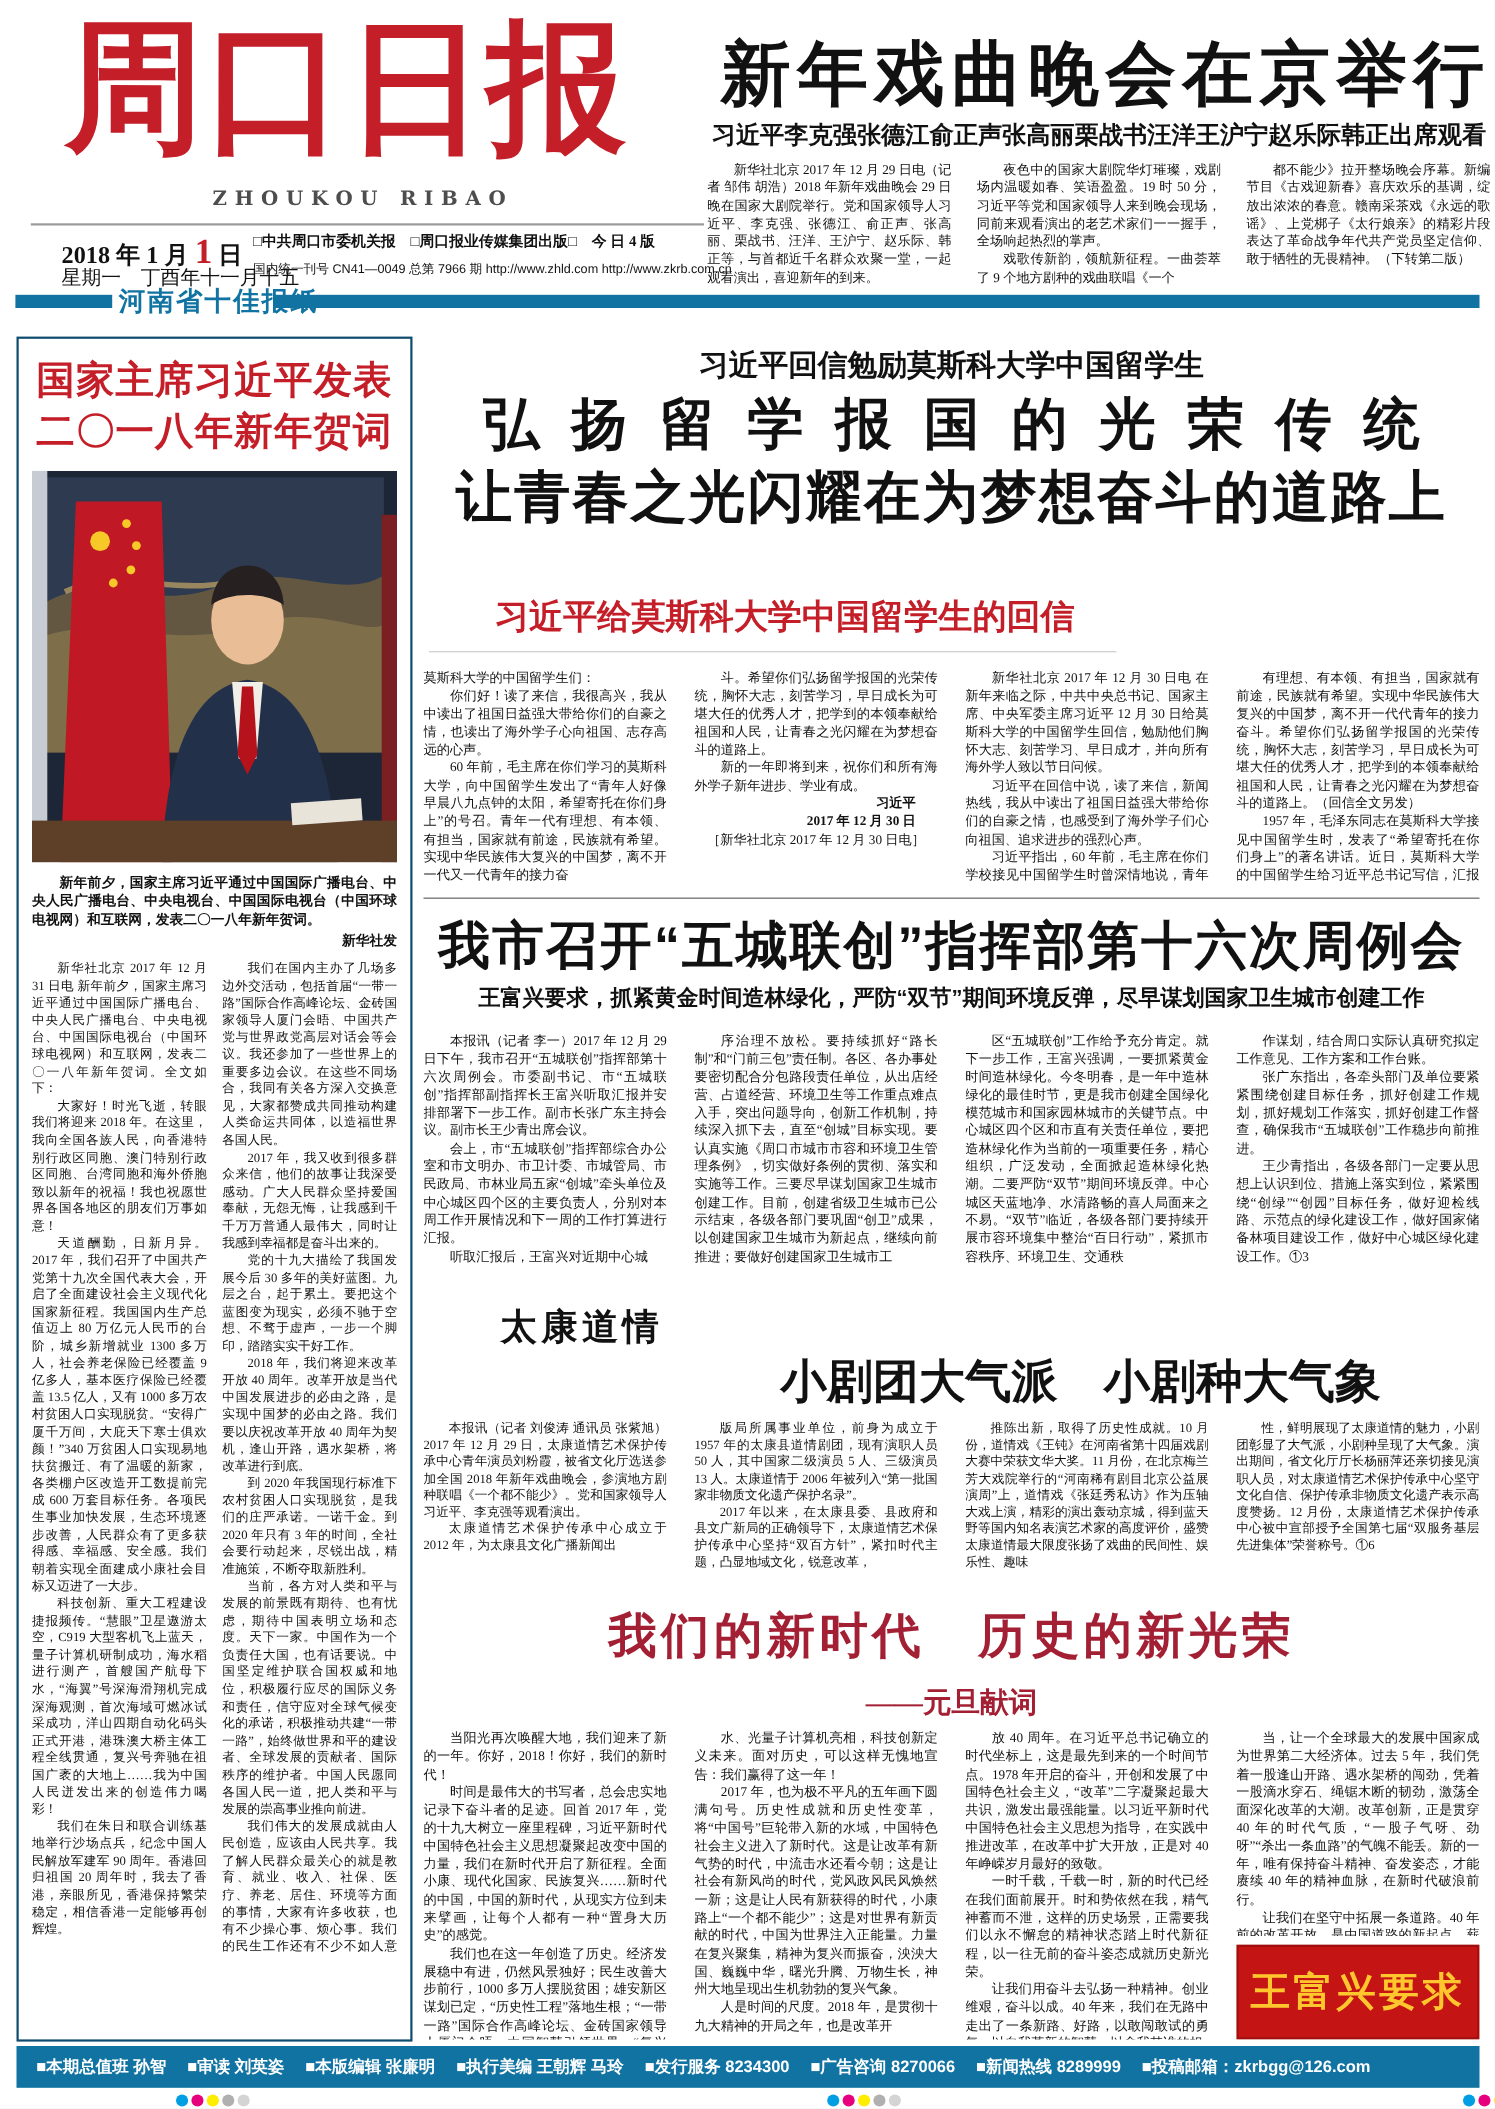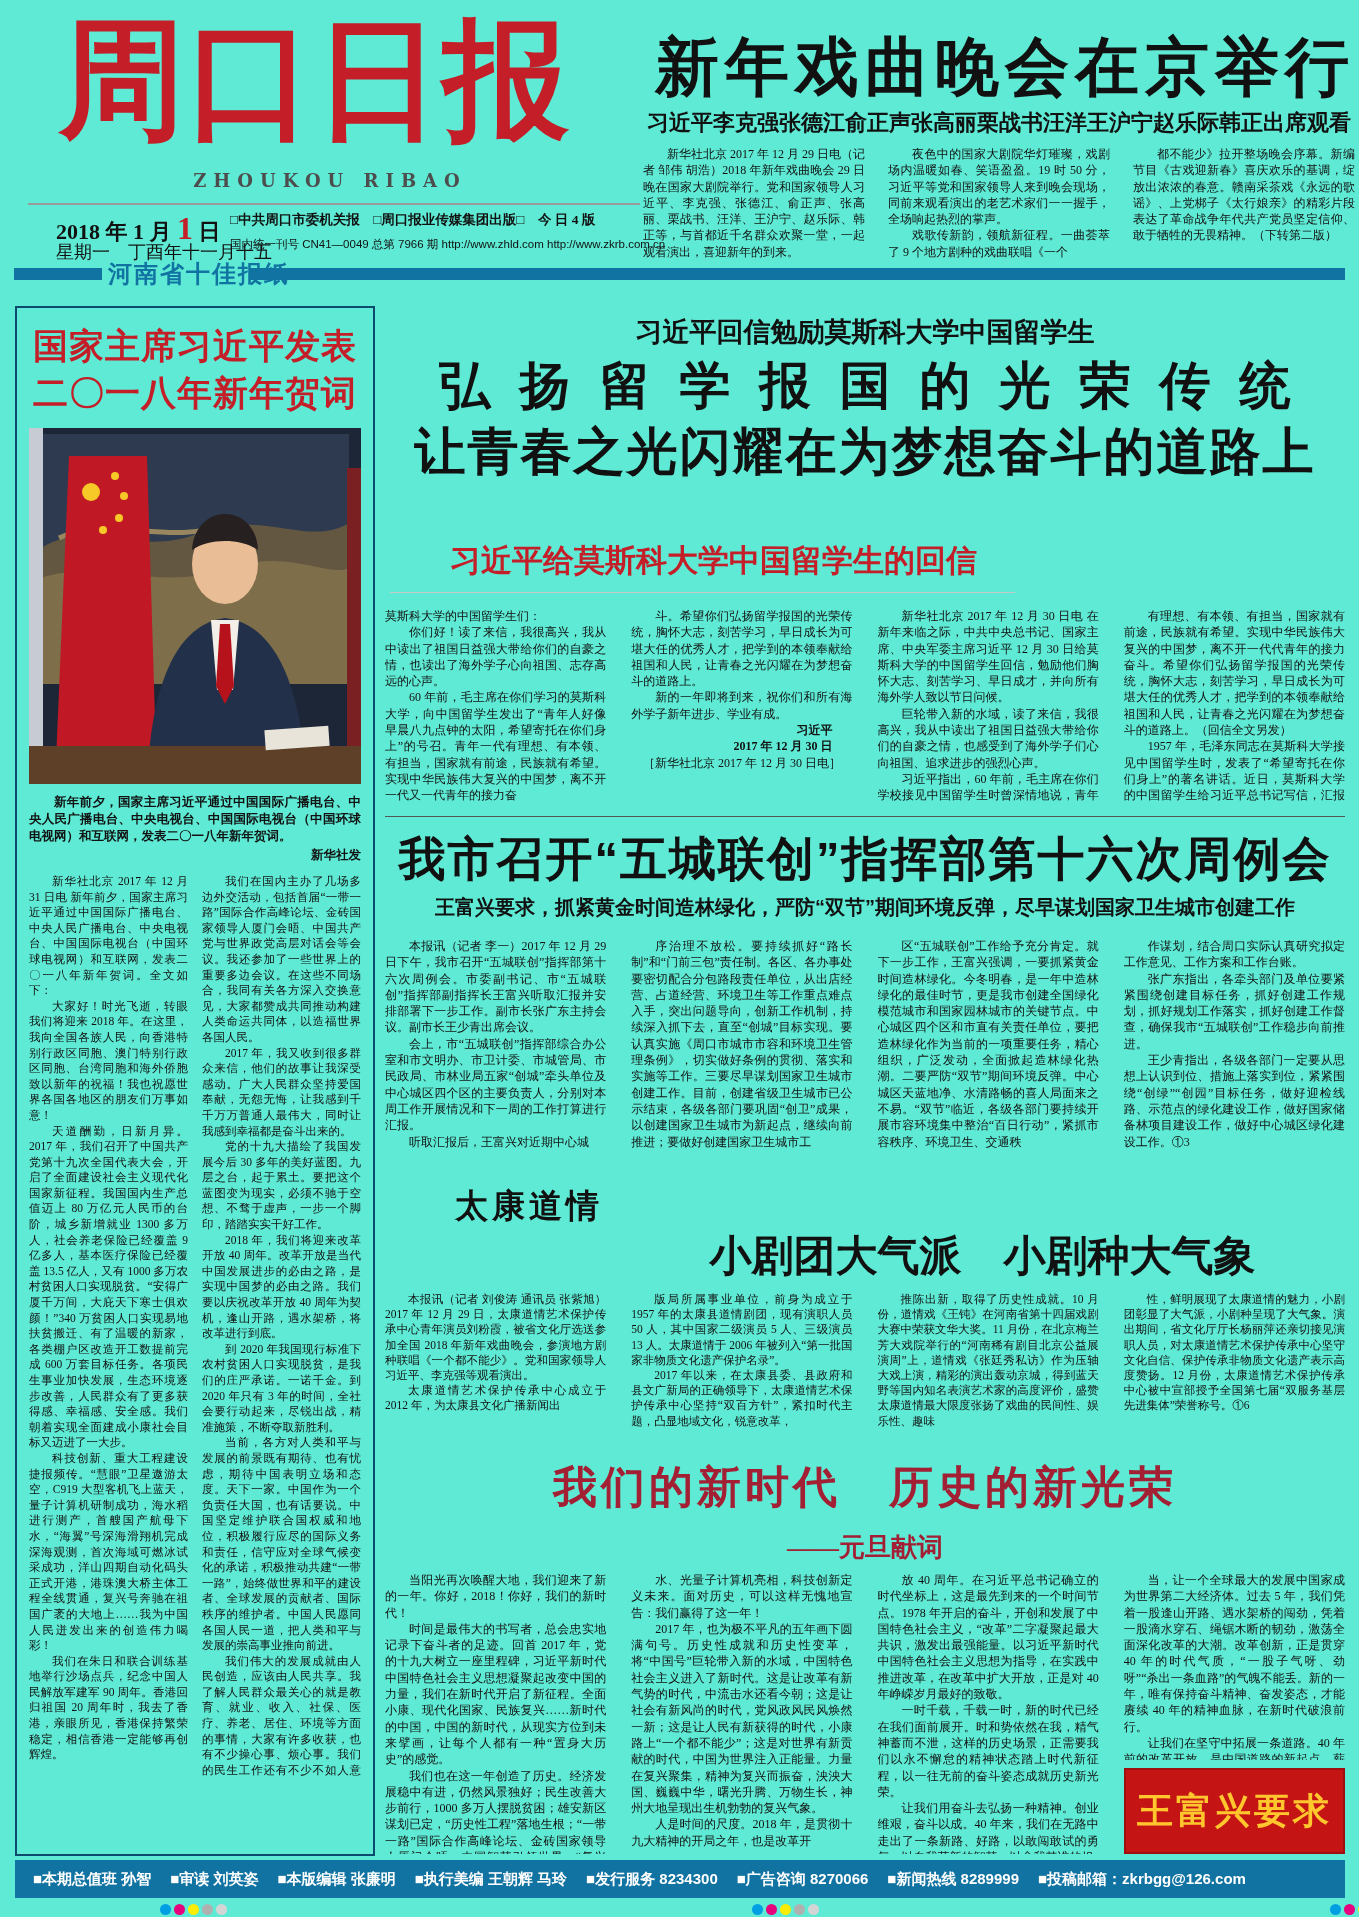--- a/index.html
+++ b/index.html
@@ -1,16 +1,16 @@
 <!DOCTYPE html>
 <html><head>
 <meta charset="utf-8">
 <style>
   html,body{margin:0;padding:0;background:#e8e8e8;}
-  .page{position:relative;width:1359px;height:1917px;background:#5eead4;overflow:hidden;
+  .page{position:relative;width:1359px;height:1917px;background:#ffffff;overflow:hidden;
         font-family:"Liberation Serif",serif;color:#111;margin:0 auto;}
   .abs{position:absolute;}
 
   
   .masthead{left:50px;top:-6px;width:530px;height:178px;color:#c41e28;
             font-family:"DejaVu Serif",serif;font-weight:900;font-size:126px;line-height:170px;
             letter-spacing:2px;text-align:center;transform:scaleY(1.04);}
   .pinyin{left:180px;top:170px;width:300px;text-align:center;color:#4d4d4d;
           font-family:"DejaVu Serif",serif;font-weight:bold;font-size:18px;letter-spacing:7px;}
   .head-rule{left:28px;top:203px;width:612px;height:2px;background:#9a9a9a;}
@@ -204,21 +204,21 @@
       <div>
           <p>斗。希望你们弘扬留学报国的光荣传统，胸怀大志，刻苦学习，早日成长为可堪大任的优秀人才，把学到的本领奉献给祖国和人民，让青春之光闪耀在为梦想奋斗的道路上。</p>
           <p>新的一年即将到来，祝你们和所有海外学子新年进步、学业有成。</p>
         </div>
       <p class="sig">习近平</p>
       <p class="sig">2017 年 12 月 30 日</p>
       <p class="sig-note">［新华社北京 2017 年 12 月 30 日电］</p>
     </div>
     <div class="body-col">
         <p>新华社北京 2017 年 12 月 30 日电 在新年来临之际，中共中央总书记、国家主席、中央军委主席习近平 12 月 30 日给莫斯科大学的中国留学生回信，勉励他们胸怀大志、刻苦学习、早日成才，并向所有海外学人致以节日问候。</p>
-        <p>巨轮带入新的水域，读了来信，我很高兴，我从中读出了祖国日益强大带给你们的自豪之情，也感受到了海外学子们心向祖国、追求进步的强烈心声。</p>
+        <p>习近平在回信中说，读了来信，新闻热线，我从中读出了祖国日益强大带给你们的自豪之情，也感受到了海外学子们心向祖国、追求进步的强烈心声。</p>
         <p>习近平指出，60 年前，毛主席在你们学校接见中国留学生时曾深情地说，青年人“好像早晨八九点钟的太阳，希望寄托在你们身上”。青年一代</p>
       </div>
     <div class="body-col">
         <p>有理想、有本领、有担当，国家就有前途，民族就有希望。实现中华民族伟大复兴的中国梦，离不开一代代青年的接力奋斗。希望你们弘扬留学报国的光荣传统，胸怀大志，刻苦学习，早日成长为可堪大任的优秀人才，把学到的本领奉献给祖国和人民，让青春之光闪耀在为梦想奋斗的道路上。（回信全文另发）</p>
         <p>1957 年，毛泽东同志在莫斯科大学接见中国留学生时，发表了“希望寄托在你们身上”的著名讲话。近日，莫斯科大学的中国留学生给习近平总书记写信，汇报了结合毛主席当年讲话学习党的十九大精神的体会，表达了追求进步、报国为民的决心。</p>
       </div>
   </div>
 
   <div class="abs rule-dark"></div>
 

